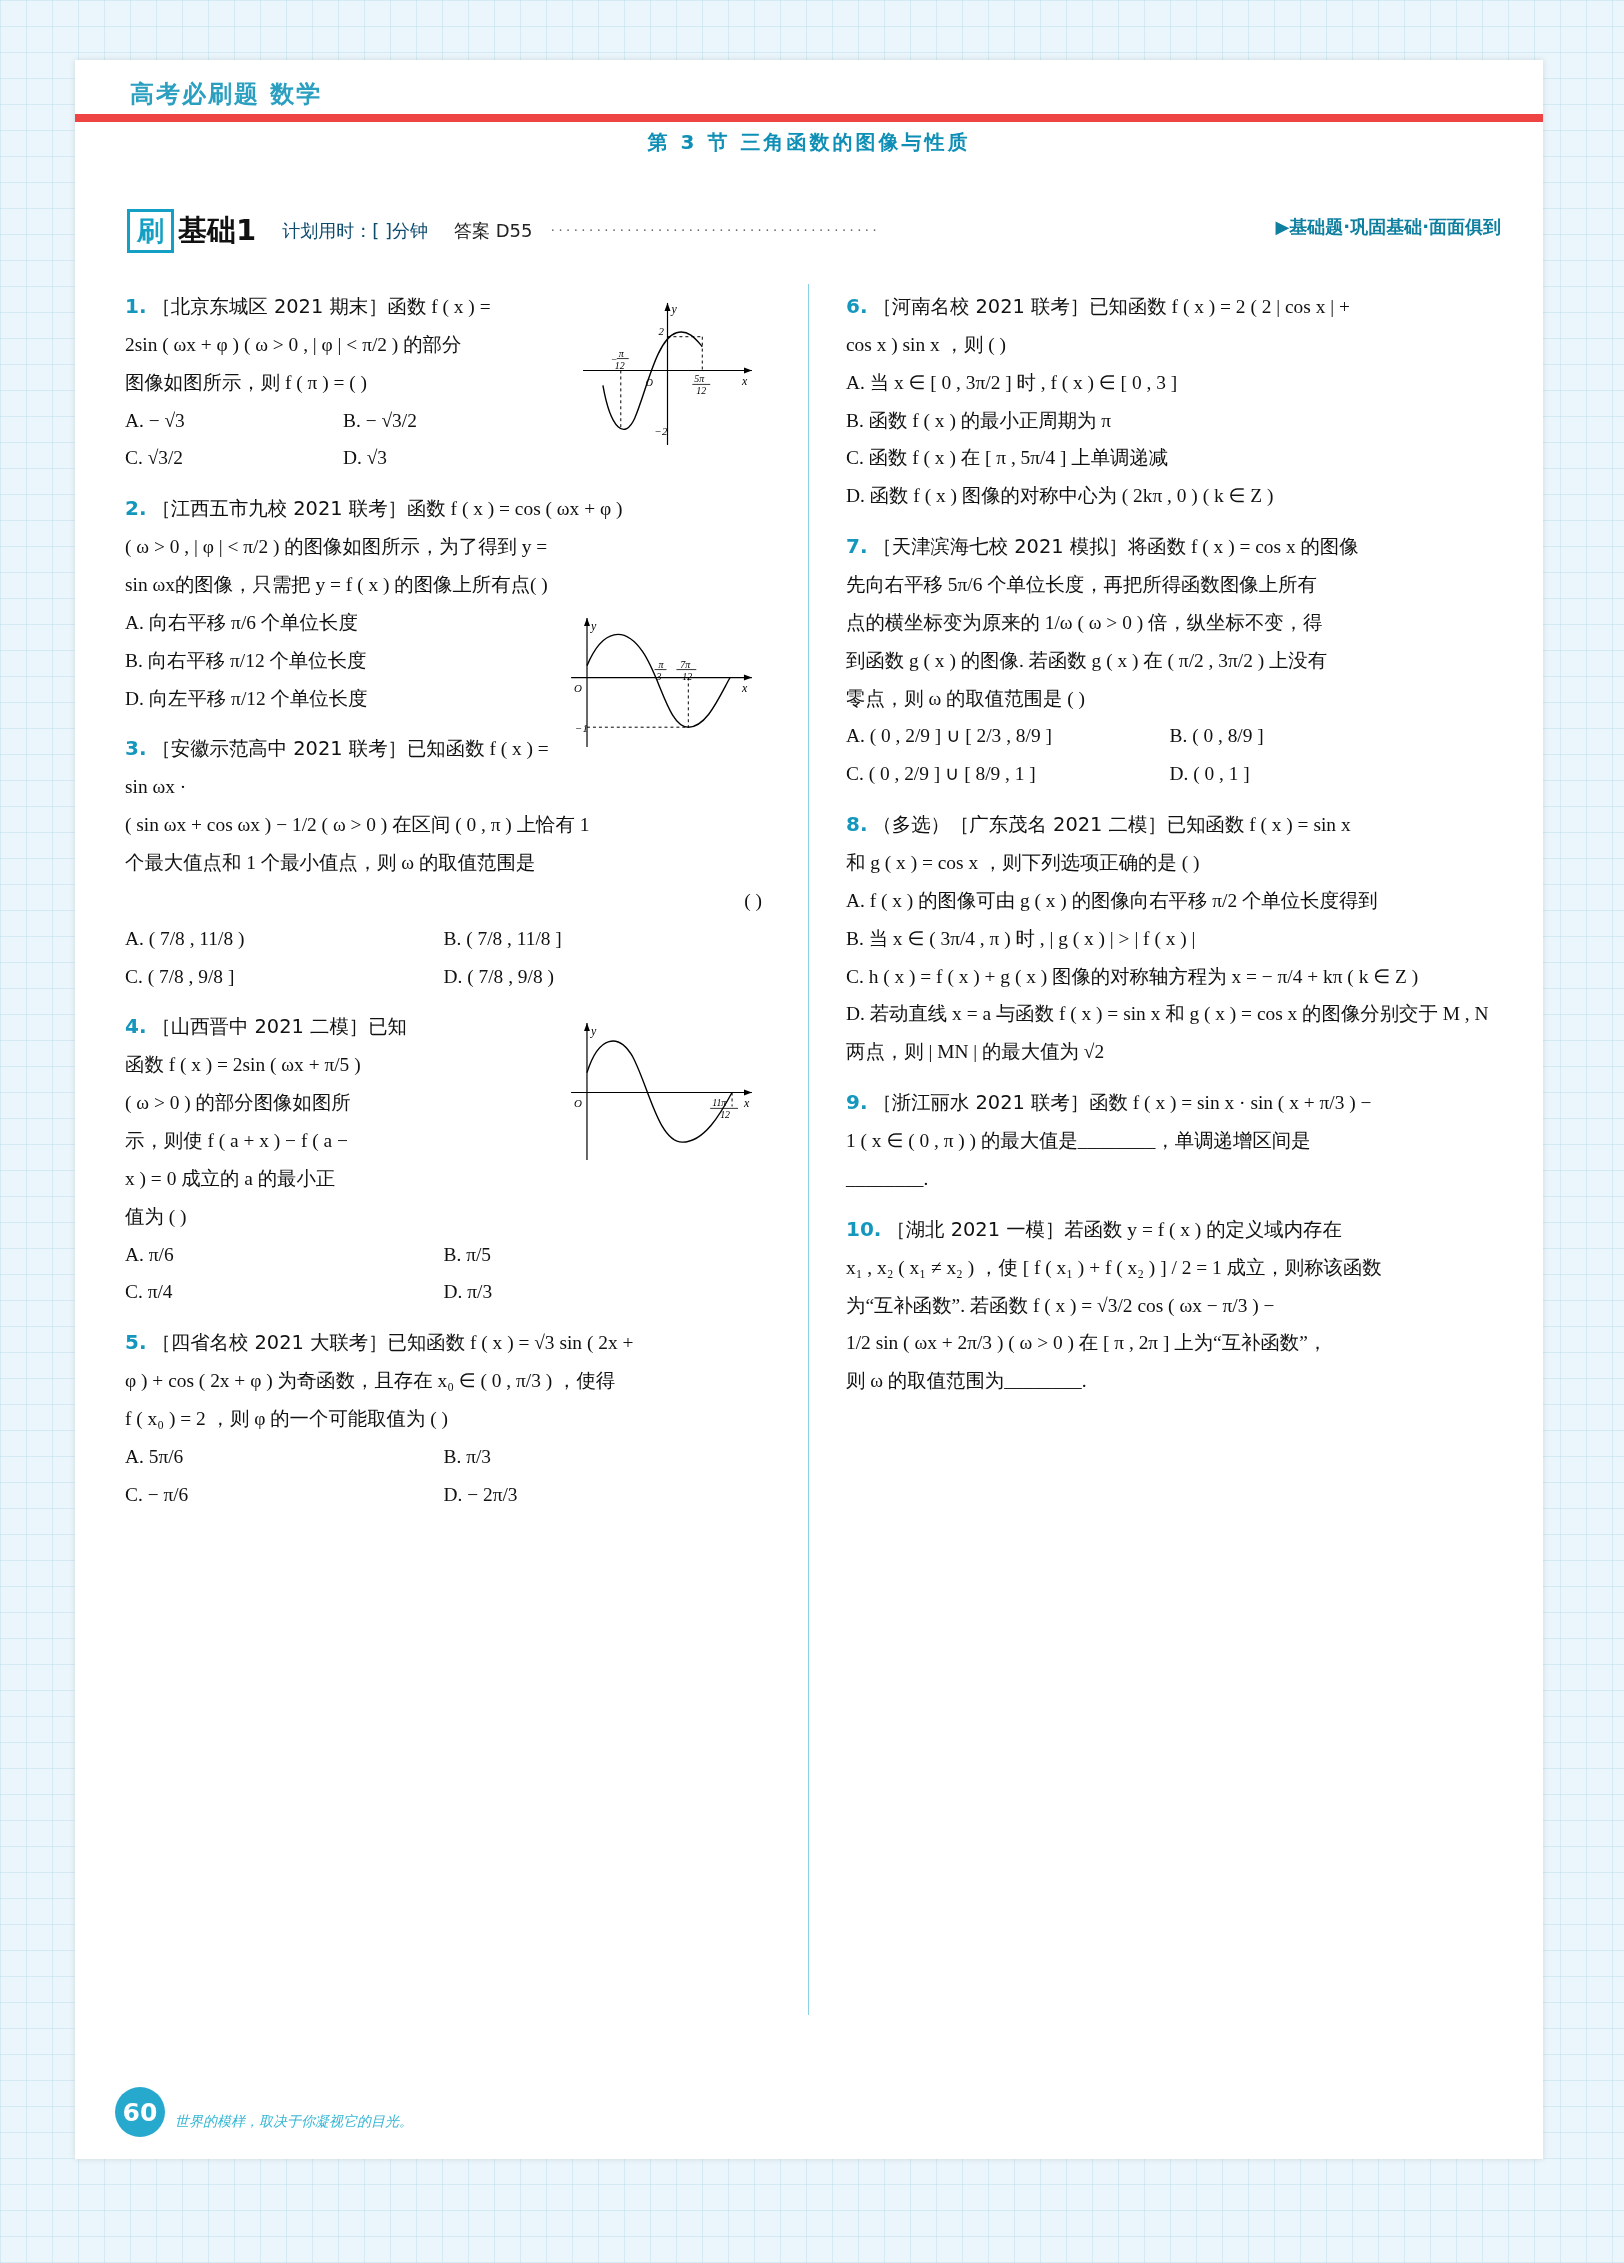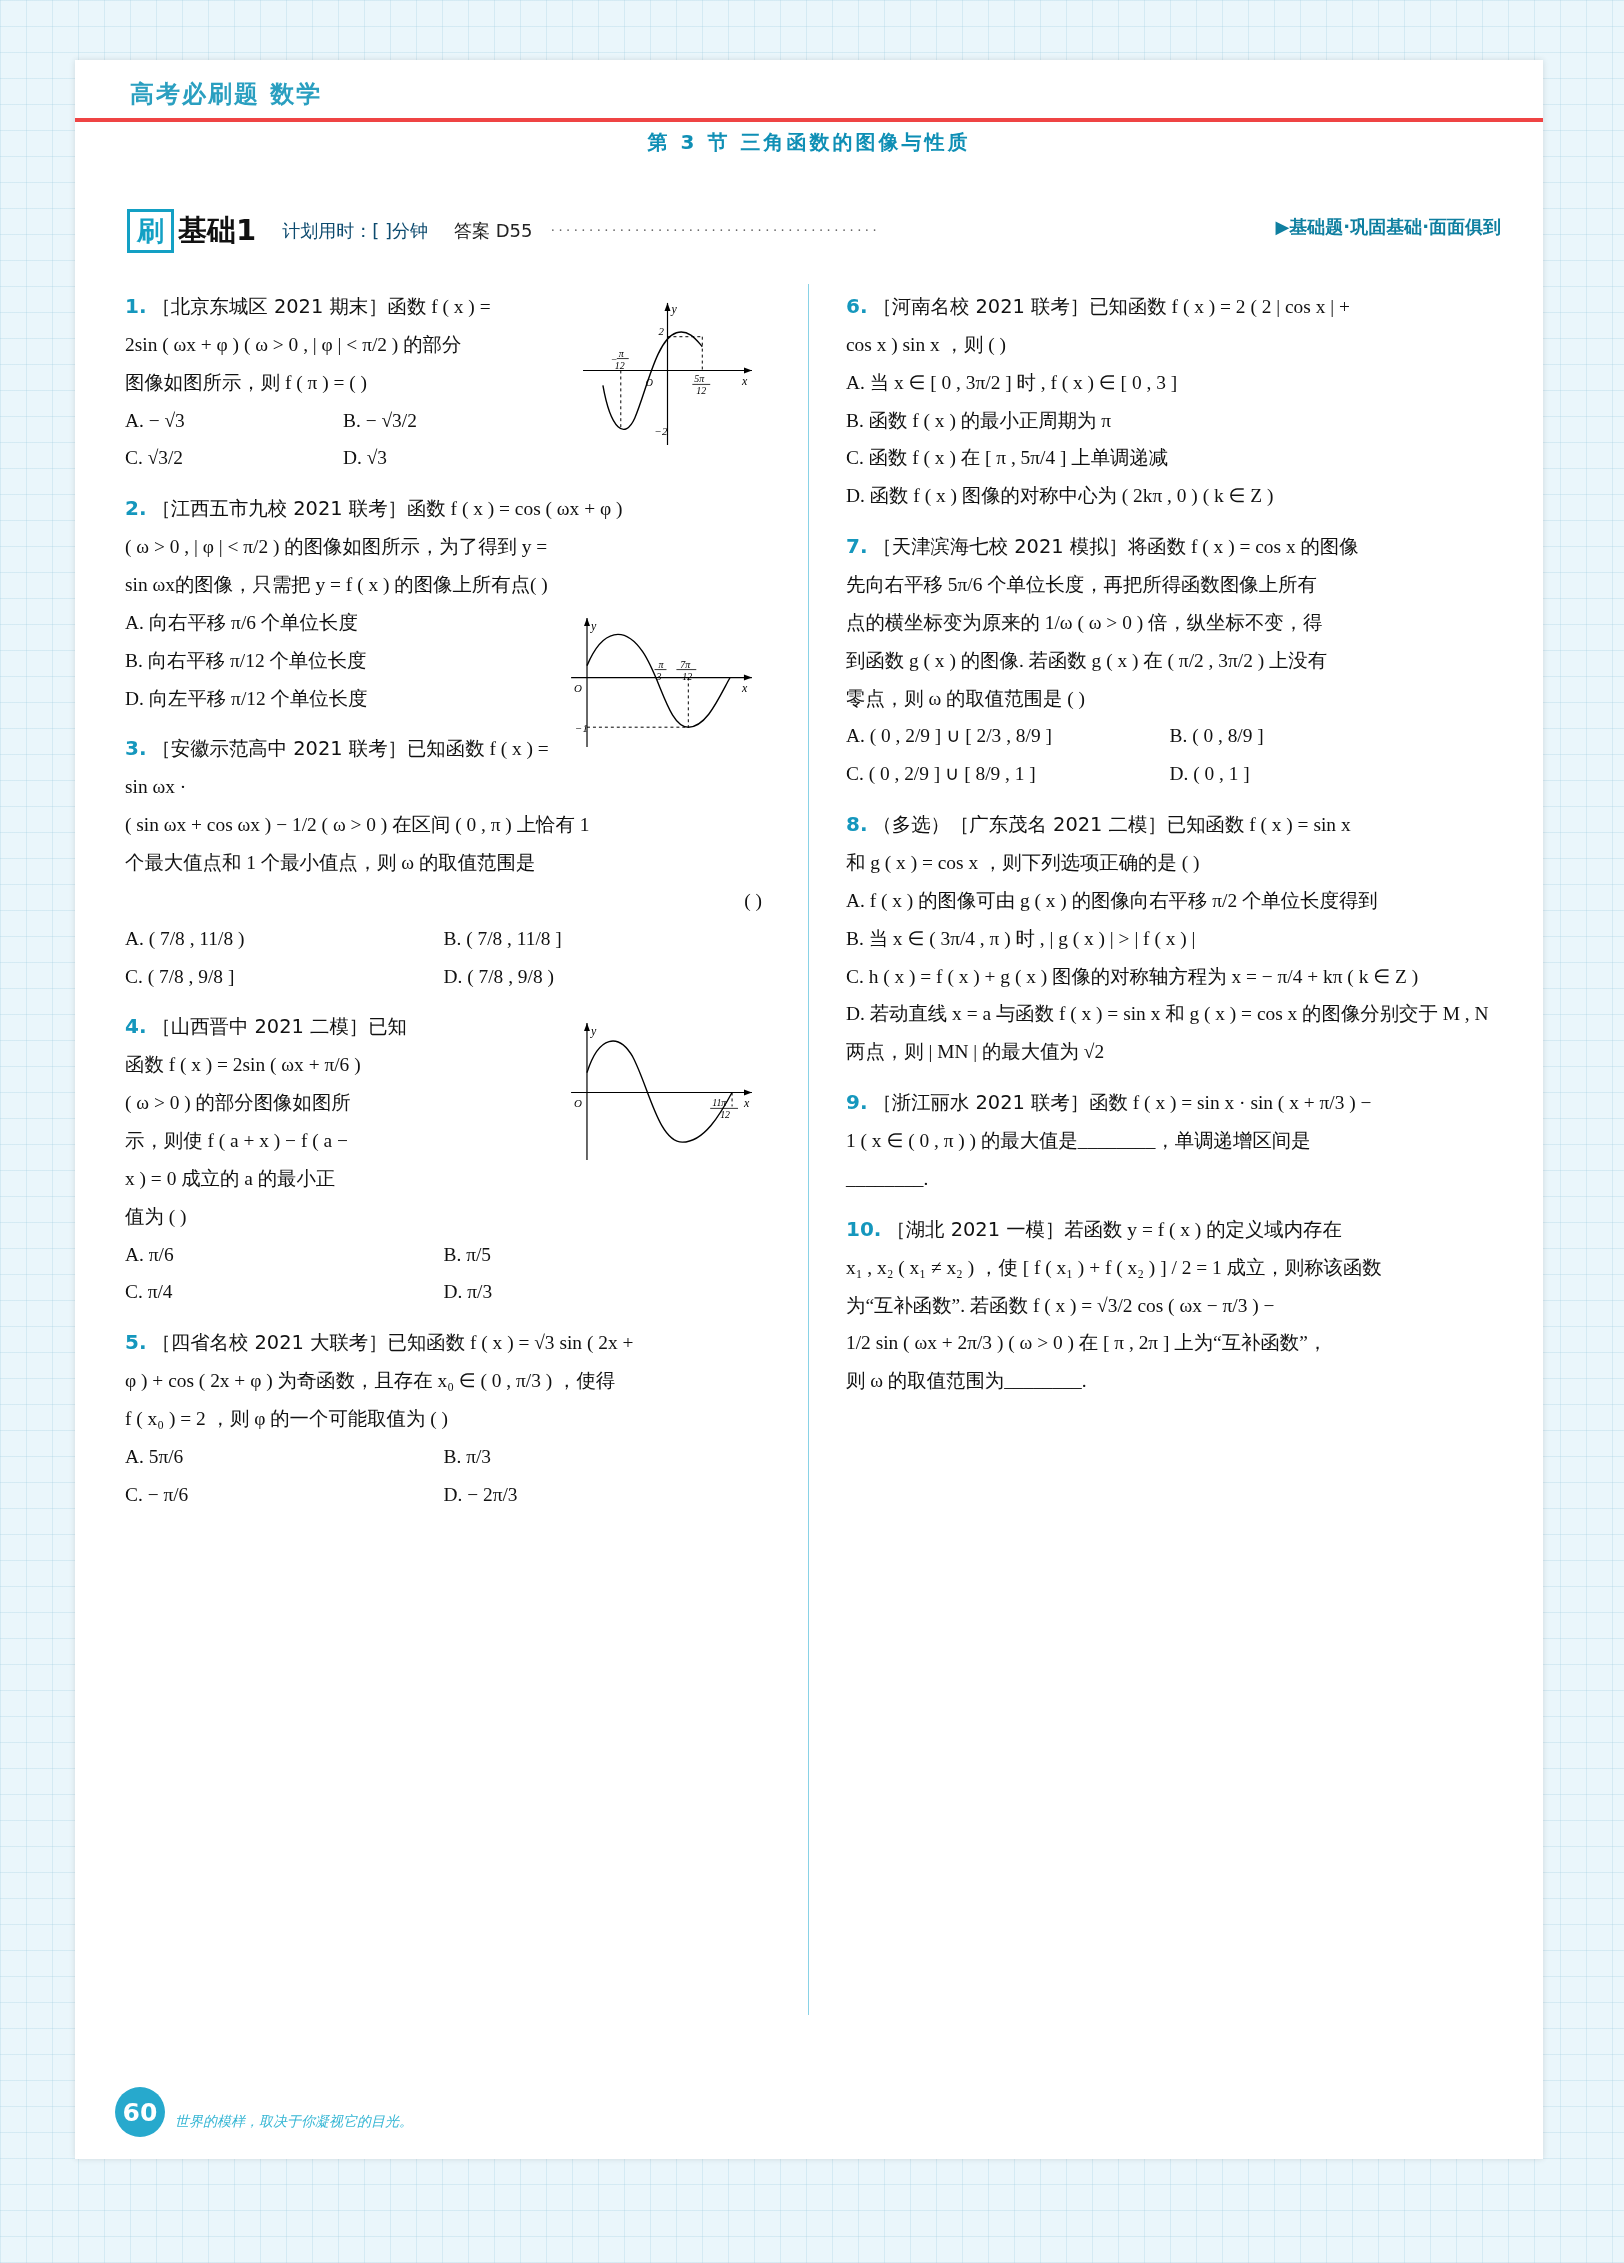--- a/index.html
+++ b/index.html
@@ -20,21 +20,21 @@
   }
   .page{
     position:absolute;
     left:75px;top:60px;
     width:1468px;height:2099px;
     background:#ffffff;
     box-shadow:0 0 6px rgba(0,0,0,.12);
   }
   .hdr{
     position:absolute;left:0;top:0;width:100%;height:62px;
-    border-bottom:4px solid #ef4444;
+    border-bottom:8px solid #ef4444;
     box-sizing:border-box;
   }
   .hdr-title{
     position:absolute;left:55px;top:18px;
     font-size:24px;color:#2a9fc0;letter-spacing:2px;
     font-family:"DejaVu Sans", sans-serif;
     font-weight:bold;
   }
   .sec-title{
     position:absolute;top:69px;left:0;width:100%;
@@ -257,21 +257,21 @@
           <text x="11" y="97" font-size="11">O</text>
           <text x="28" y="24" font-size="12">y</text>
           <text x="182" y="97" font-size="12">x</text>
           <text x="150" y="96" font-size="10" font-style="normal">11π</text>
           <text x="158" y="108" font-size="10" font-style="normal">12</text>
           <line x1="148" y1="98" x2="176" y2="98" stroke="#000" stroke-width="0.8"></line>
         </svg>
       </div>
       <div><span class="qnum">4.</span>
         <span class="tag">［山西晋中 2021 二模］</span><span>已知</span></div>
-      <div>函数 f ( x ) = 2sin ( ωx + π/6 )</div>
+      <div>函数 f ( x ) = 2sin ( ωx + π/5 )</div>
       <div>( ω &gt; 0 ) 的部分图像如图所</div>
       <div>示，则使 f ( a + x ) − f ( a −</div>
       <div>x ) = 0 成立的 a 的最小正</div>
       <div>值为                    (        )</div>
       <div class="opts">
         <div class="opt-row">
           <div class="opt">A. π/6</div>
           <div class="opt">B. π/5</div>
         </div>
         <div class="opt-row">

